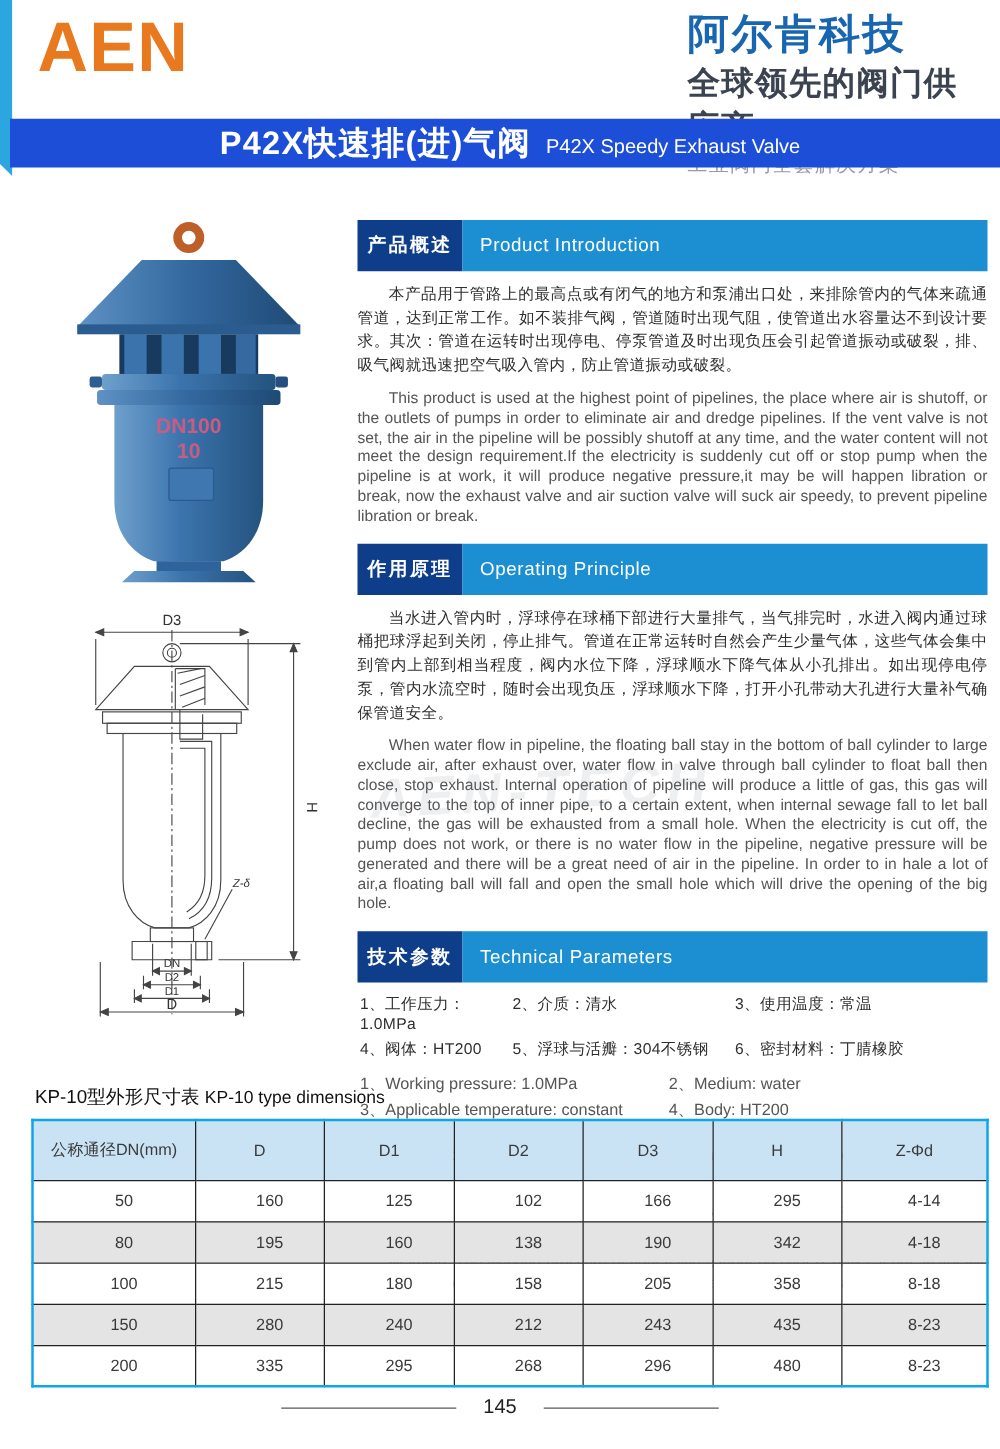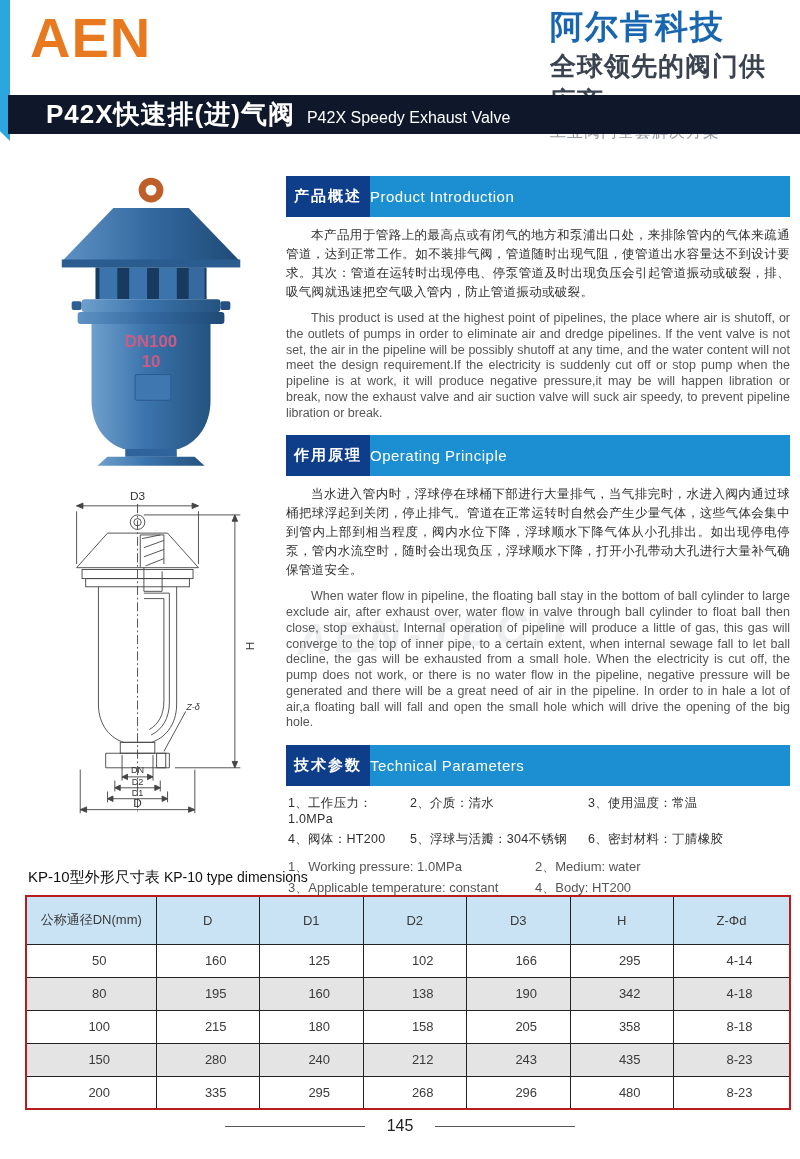--- a/index.html
+++ b/index.html
@@ -12,36 +12,36 @@
 
   
   .header { position:absolute; left:30px; top:8px; right:10px; height:85px; }
   .logo { position:absolute; left:0; top:2px; font-size:56px; font-weight:800; color:#E8791F; letter-spacing:1px; line-height:1; }
   .header-right { position:absolute; right:5px; top:0; text-align:left; width:235px; }
   .brand-cn { font-size:33px; font-weight:800; color:#1866B0; letter-spacing:2px; line-height:1.15; }
   .slogan   { font-size:26px; font-weight:800; color:#3B4350; letter-spacing:1px; margin-top:3px; }
   .subtitle { font-size:16px; color:#979DA5; letter-spacing:1px; margin-top:3px; }
 
   
-  .title-bar { position:absolute; left:8px; top:95px; width:792px; height:39px; background:#0f172a;
-               display:flex; align-items:center; padding-left:38px; }
+  .title-bar { position:absolute; left:8px; top:95px; width:792px; height:39px; background:#1d4ed8;
+               display:flex; align-items:center; padding-left:8px;justify-content:center; }
   .title-cn { color:#fff; font-size:26px; font-weight:600; letter-spacing:1px; }
   .title-en { color:#fff; font-size:16px; margin-left:12px; padding-top:6px; }
 
   
   .content { position:absolute; left:28px; top:150px; width:762px; }
   .left-col { position:absolute; left:0; top:20px; width:250px; }
   .right-col{ position:absolute; left:258px; top:26px; width:504px; }
 
   
   .sec-head { display:flex; height:41px; margin-bottom:9px; }
   .sec-head .cn { background:#0E3D8A; color:#fff; font-size:15px; font-weight:700; letter-spacing:2px;
                   display:flex; align-items:center; padding:0 8px; }
   .sec-head .en { background:#1B8FD2; color:#fff; font-size:15px; flex:1;
-                  display:flex; align-items:center; letter-spacing:.5px; }
+                  display:flex; align-items:center; padding-left:14px; letter-spacing:.5px; }
 
   p.cn { font-size:12.5px; color:#2f2f2f; line-height:1.52; text-align:justify; text-indent:2em;
          letter-spacing:.3px; margin-bottom:9px; }
   p.en { font-size:12.5px; color:#555; line-height:1.26; text-align:justify; text-indent:2em; margin-bottom:14px; }
 
   
   .cn-grid { display:grid; grid-template-columns:122px 178px 1fr; font-size:12.5px; color:#2f2f2f;
              row-gap:5px; margin:2px 0 10px 2px; letter-spacing:.3px; }
   .en-grid { display:grid; grid-template-columns:247px 1fr; font-size:13px; color:#555;
              row-gap:3px; margin:0 0 12px 2px; }
@@ -54,21 +54,21 @@
   
   .watermark { position:absolute; left:10px; top:432px; font-size:44px; font-style:italic; font-weight:700;
                color:rgba(120,130,140,0.13); letter-spacing:6px; transform:rotate(-3deg); pointer-events:none; }
 
   
   .dims { position:absolute; left:25px; top:868px; width:766px; }
   .dims-title { font-size:15px; color:#111; margin-bottom:8px; margin-left:3px; }
   .dims-title .en { font-size:14px; }
   table { border-collapse:collapse; width:766px; }
   th,td { border:1px solid #222; text-align:center; font-weight:400; color:#3a3a3a; }
-  table { border:2px solid #b91c1c; }
+  table { border:2px solid #0ea5e9; }
   th { height:48px; background:#C9E3F5; font-size:13px; }
   td { height:33px; background:#fff; font-size:13px;padding-left:16px; }
   tr.alt td { background:#E4E4E4; }
   th.c0 { width:130px; }
 
   
   .footer { position:absolute; left:0; top:1117px; width:800px; display:flex; align-items:center; justify-content:center; }
   .footer .line { height:1px; background:#555; width:140px; margin:0 22px; }
   .footer .num { font-size:16px; color:#222; }
 

